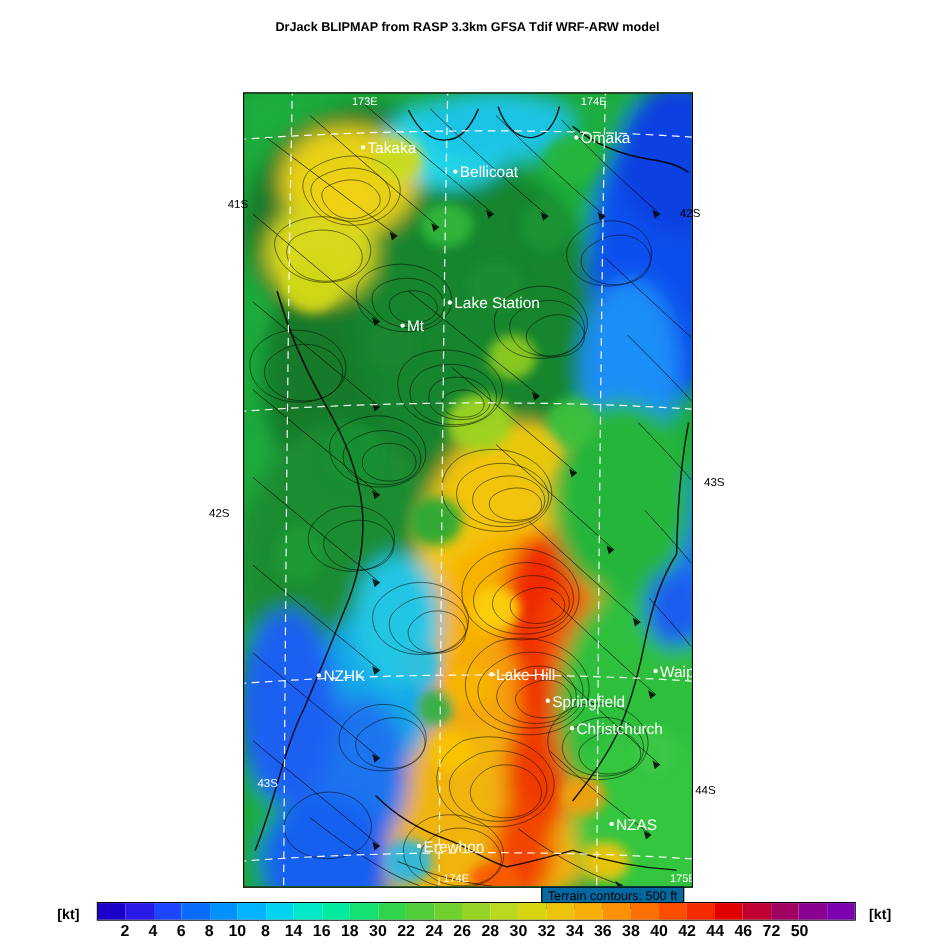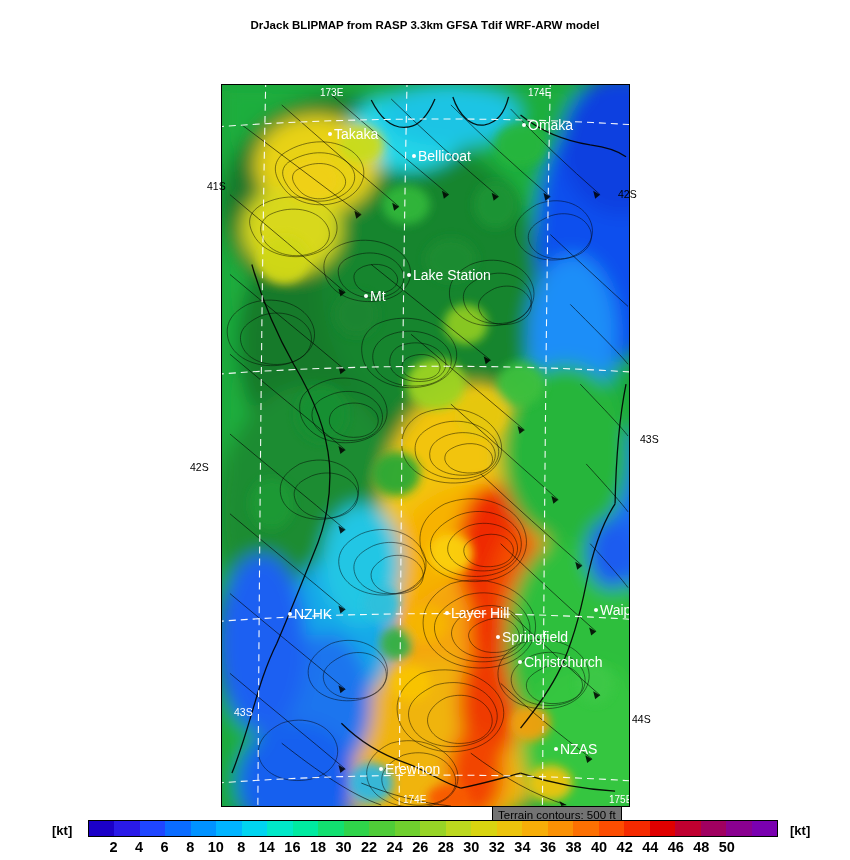--- a/index.html
+++ b/index.html
@@ -105,21 +105,21 @@
   }
   .city .nm {
     vertical-align: middle;
   }
 
   
   .terrain-box {
     position: absolute;
     left: 492px;
     top: 806px;
-    background: #737373;
+    background: #0369a1;
     border: 1px solid #000;
     font-size: 11.5px;
     padding: 2px 5px 3px 5px;
     line-height: 13px;
     white-space: nowrap;
   }
 
   
   .cbar-wrap {
     position: absolute;
@@ -422,21 +422,21 @@
     <div class="city" style="left:185px; top:184px;">
       <span class="dot"></span><span class="nm">Lake Station</span>
     </div>
     <div class="city" style="left:142px; top:205px;">
       <span class="dot"></span><span class="nm">Mt</span>
     </div>
     <div class="city" style="left:66px; top:523px;">
       <span class="dot"></span><span class="nm">NZHK</span>
     </div>
     <div class="city" style="left:223px; top:522px;">
-      <span class="dot"></span><span class="nm">Layer Hill</span>
+      <span class="dot"></span><span class="nm">Lake Hill</span>
     </div>
     <div class="city" style="left:274px; top:546px;">
       <span class="dot"></span><span class="nm">Springfield</span>
     </div>
     <div class="city" style="left:296px; top:571px;">
       <span class="dot"></span><span class="nm">Christchurch</span>
     </div>
     <div class="city" style="left:372px; top:519px;">
       <span class="dot"></span><span class="nm">Waipara</span>
     </div>
@@ -506,18 +506,18 @@
         <span style="left: 357.778px;">28</span>
         <span style="left: 383.333px;">30</span>
         <span style="left: 408.889px;">32</span>
         <span style="left: 434.444px;">34</span>
         <span style="left: 460px;">36</span>
         <span style="left: 485.556px;">38</span>
         <span style="left: 511.111px;">40</span>
         <span style="left: 536.667px;">42</span>
         <span style="left: 562.222px;">44</span>
         <span style="left: 587.778px;">46</span>
-        <span style="left: 613.333px;">48</span>
+        <span style="left: 613.333px;">72</span>
         <span style="left: 638.889px;">50</span>
       </div>
   </div>
 
 </div>
 
 </body></html>

